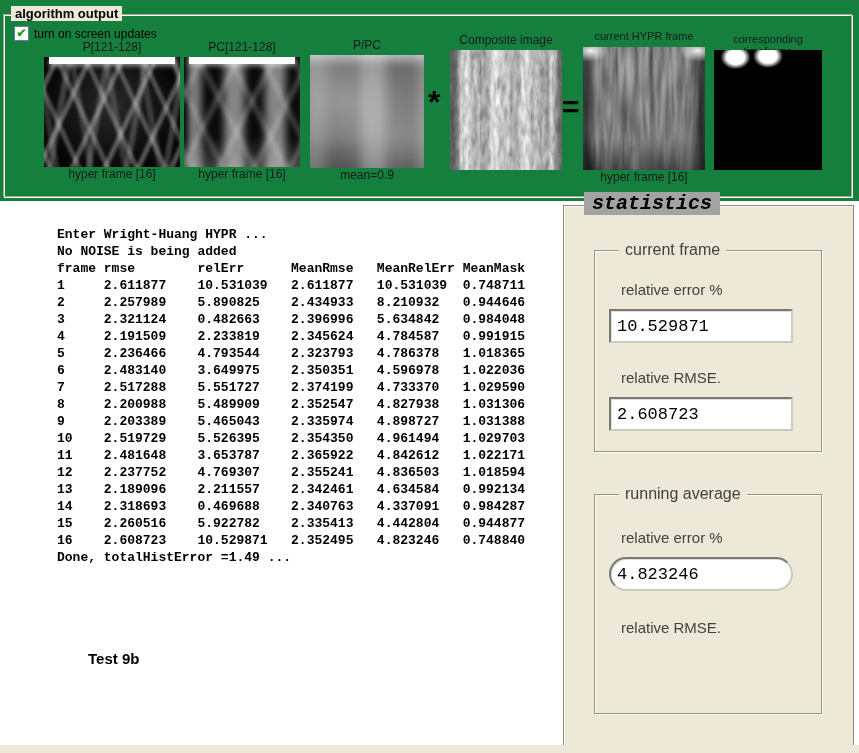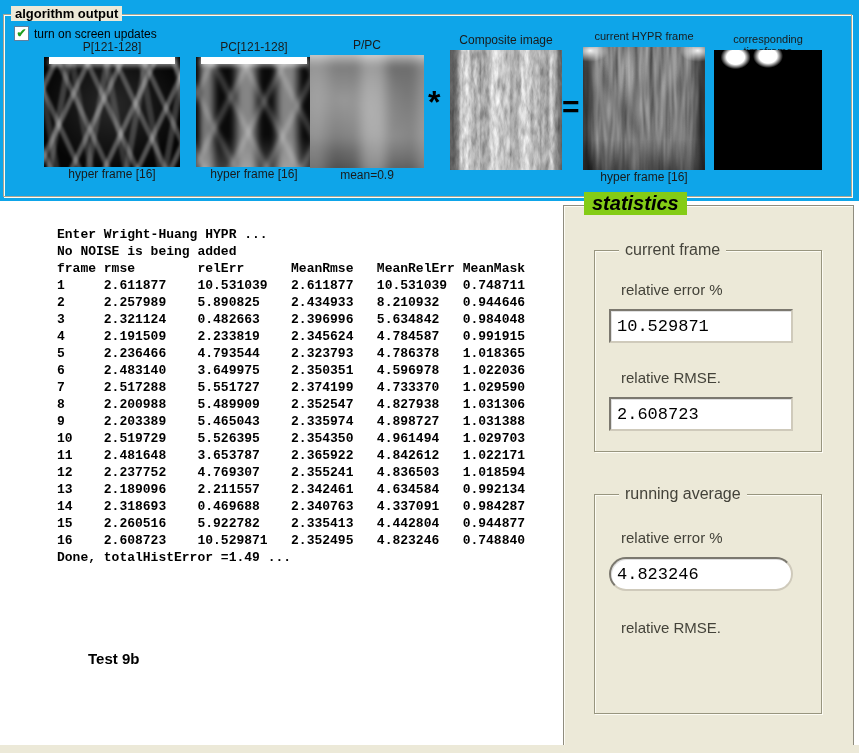--- a/index.html
+++ b/index.html
@@ -1,20 +1,20 @@
 <!DOCTYPE html>
 <html><head>
 <meta charset="utf-8">
 <style>
   html,body{margin:0;padding:0;background:#fff;}
   .screen{position:relative;width:859px;height:753px;background:#ffffff;overflow:hidden;
           font-family:"Liberation Sans",sans-serif;color:#000;}
 
   
-  .algo-band{position:absolute;left:0;top:0;width:859px;height:201px;background:#0ea5e9;}
+  .algo-band{position:absolute;left:0;top:0;width:859px;height:201px;background:#15803d;}
   .algo-border{position:absolute;left:3px;top:14px;width:847px;height:181px;
                border:1px solid #a9a593;box-shadow:inset 1px 1px 0 #fdfcf4, 1px 1px 0 #fdfcf4;}
   .algo-title{position:absolute;left:11px;top:6px;font-size:13px;font-weight:bold;
               background:#ece9d8;padding:0 4px;}
   .checkbox-row{position:absolute;left:14px;top:26px;display:flex;align-items:center;gap:5px;}
   .checkbox{width:13px;height:13px;background:#fff;border:1px solid #5f7f9e;display:inline-flex;
             align-items:center;justify-content:center;}
   .checkbox .check{color:#1f9e1f;font-size:12px;font-weight:bold;line-height:1;margin-top:-1px;}
   .checkbox-label{font-size:12px;}
 
@@ -84,21 +84,21 @@
   
   .console{position:absolute;left:57px;top:226px;margin:0;
            font-family:"Liberation Mono",monospace;font-size:13px;line-height:17px;
            font-weight:bold;color:#000;white-space:pre;}
   .test-label{position:absolute;left:88px;top:650px;font-size:15px;font-weight:bold;}
 
   
   .stats{position:absolute;left:563px;top:205px;width:289px;height:540px;background:#ece9d8;
          border:1px solid #8f8c7e;box-shadow:inset 1px 1px 0 #fdfcf4;}
   .stats-title{position:absolute;left:20px;top:-14px;font-size:20px;font-weight:bold;font-style:italic;
-               background:#84cc16;padding:0 8px;}
+               background:#a3a3a3;padding:0 8px;font-family:Liberation Mono, monospace;}
   .stat-group{position:absolute;left:30px;width:226px;background:#ece9d8;
               border:1px solid #98957f;box-shadow:inset 1px 1px 0 #fdfcf4, 1px 1px 0 #fdfcf4;}
   .group-cf{top:44px;height:200px;text-decoration:underline;}
   .group-ra{top:288px;height:218px;}
   .stat-group-title{position:absolute;left:24px;top:-10px;font-size:16px;color:#44433a;
                     background:#ece9d8;padding:0 6px;}
   .stat-label{position:absolute;left:26px;font-size:15px;color:#44433a;}
   .stat-field{position:absolute;left:14px;width:184px;height:34px;background:#fff;
               border:2px inset #cfcabb;box-shadow:inset 1px 1px 0 rgba(0,0,0,.12);
               font-family:"Liberation Mono",monospace;font-size:17px;color:#000;padding:0 6px;
@@ -149,21 +149,21 @@
 
     <div class="panel" style="left:44px;top:40px;width:136px">
       <div class="panel-label">P[121-128]</div>
       <div class="panel-img img-p" style="height:110px">
         <div class="tex"></div>
         <div class="topbar"></div>
       </div>
       <div class="panel-caption">hyper frame [16]</div>
     </div>
 
-    <div class="panel" style="left:196px;top:40px;width:116px">
+    <div class="panel" style="left:184px;top:40px;width:116px">
       <div class="panel-label">PC[121-128]</div>
       <div class="panel-img img-pc" style="height:110px">
         <div class="tex"></div>
         <div class="topbar"></div>
       </div>
       <div class="panel-caption">hyper frame [16]</div>
     </div>
 
     <div class="panel" style="left:310px;top:38px;width:114px">
       <div class="panel-label">P/PC</div>

